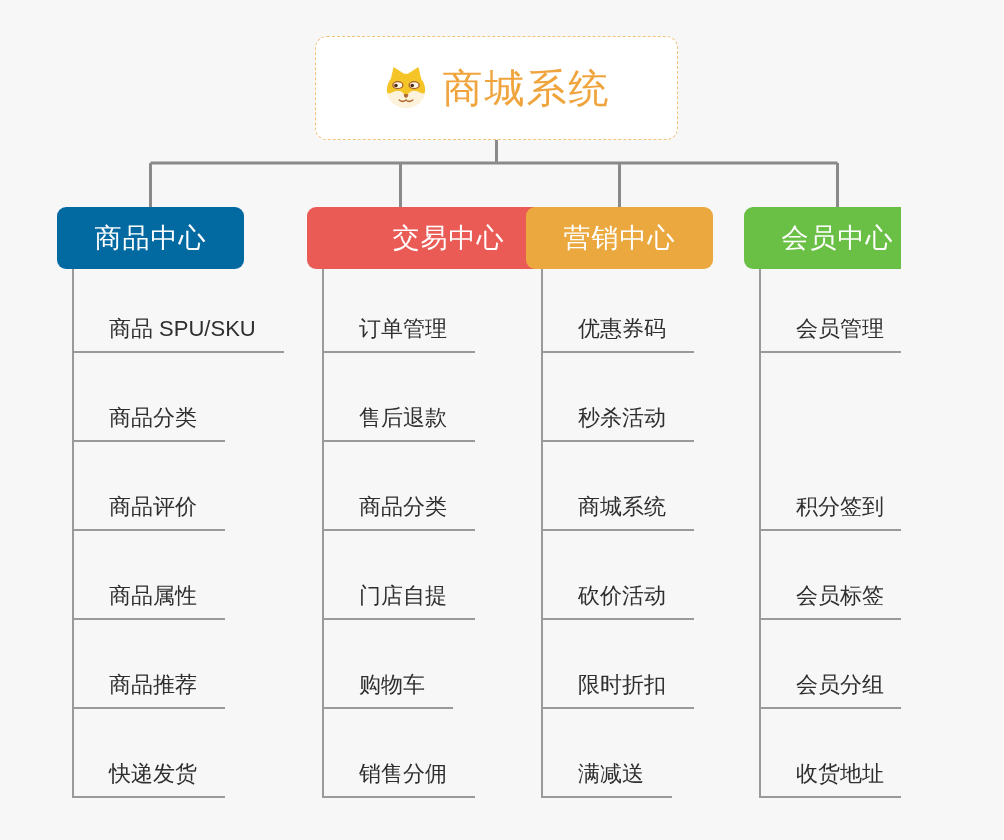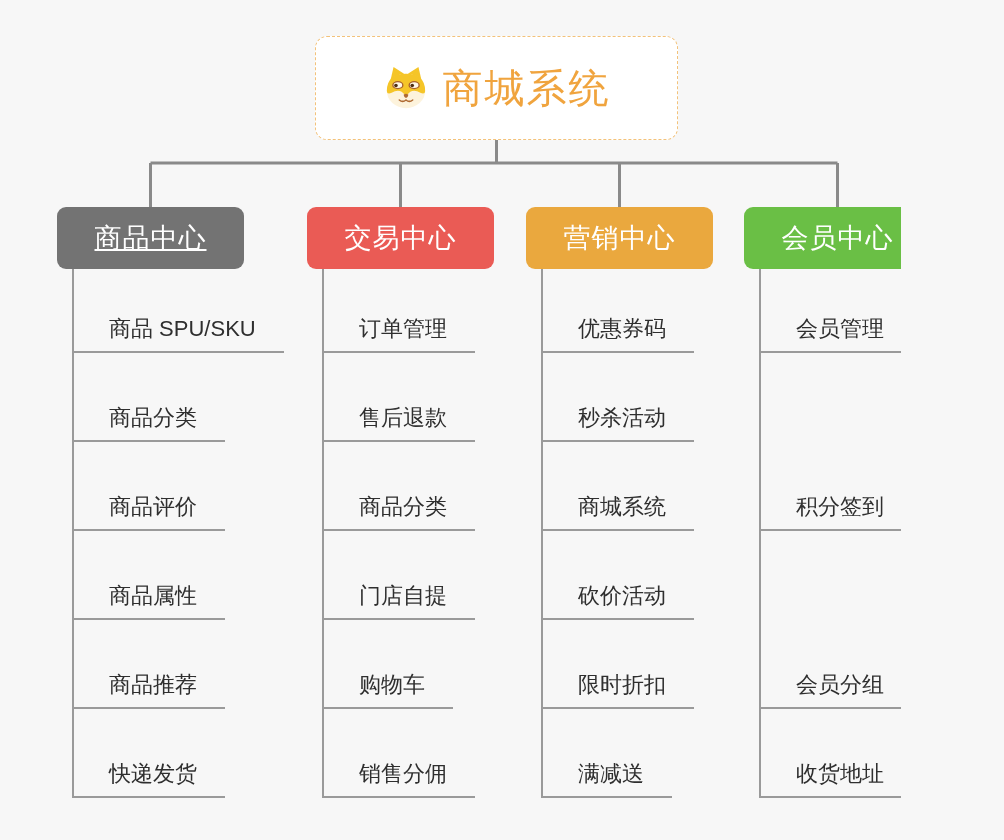--- a/index.html
+++ b/index.html
@@ -53,32 +53,32 @@
       <ellipse cx="32.5" cy="21" rx="5.2" ry="3.6" fill="#fff8e7" stroke="#a8622e" stroke-width="1.4"></ellipse>
       <circle cx="13.5" cy="21.4" r="1.9" fill="#4e2e12"></circle>
       <circle cx="30.5" cy="21.4" r="1.9" fill="#4e2e12"></circle>
       <path d="M21.5 31 Q24 29.2 26.5 31 Q26 34 24 34.5 Q22 34 21.5 31 Z" fill="#b06b33"></path>
       <path d="M17 36.5 Q20.5 39.5 24 36.5 Q27.5 39.5 31 36.5" stroke="#b06b33" stroke-width="1.6" fill="none" stroke-linecap="round"></path>
     </svg>
     <span class="root-label">商城系统</span>
   </div>
 
   <div class="branch" style="left:57px">
-    <div class="branch-head" style="background: #737373; text-decoration: underline;">商品中心</div>
+    <div class="branch-head" style="background: #0369a1;">商品中心</div>
     <div class="vline"></div>
     <div class="leaf" style="top:96px">商品 SPU/SKU</div>
     <div class="leaf" style="top:185px">商品分类</div>
     <div class="leaf" style="top:274px">商品评价</div>
     <div class="leaf" style="top:363px">商品属性</div>
     <div class="leaf" style="top:452px">商品推荐</div>
     <div class="leaf" style="top:541px">快递发货</div>
   </div>
 
   <div class="branch" style="left:307px">
-    <div class="branch-head" style="background: rgb(234, 91, 85);">交易中心</div>
+    <div class="branch-head" style="background: rgb(234, 91, 85); padding-left: 48px;">交易中心</div>
     <div class="vline"></div>
     <div class="leaf" style="top:96px">订单管理</div>
     <div class="leaf" style="top:185px">售后退款</div>
     <div class="leaf" style="top:274px">商品分类</div>
     <div class="leaf" style="top:363px">门店自提</div>
     <div class="leaf" style="top:452px">购物车</div>
     <div class="leaf" style="top:541px">销售分佣</div>
   </div>
 
   <div class="branch" style="left:526px">
@@ -90,17 +90,18 @@
     <div class="leaf" style="top:363px">砍价活动</div>
     <div class="leaf" style="top:452px">限时折扣</div>
     <div class="leaf" style="top:541px">满减送</div>
   </div>
 
   <div class="branch" style="left:744px">
     <div class="branch-head" style="background: rgb(106, 191, 69);">会员中心</div>
     <div class="vline"></div>
     <div class="leaf" style="top:96px">会员管理</div>
     <div class="leaf" style="top:274px">积分签到</div>
+    <div class="leaf" style="top:363px">会员标签</div>
     <div class="leaf" style="top:452px">会员分组</div>
     <div class="leaf" style="top:541px">收货地址</div>
   </div>
 
 </div>
 
 </body></html>

